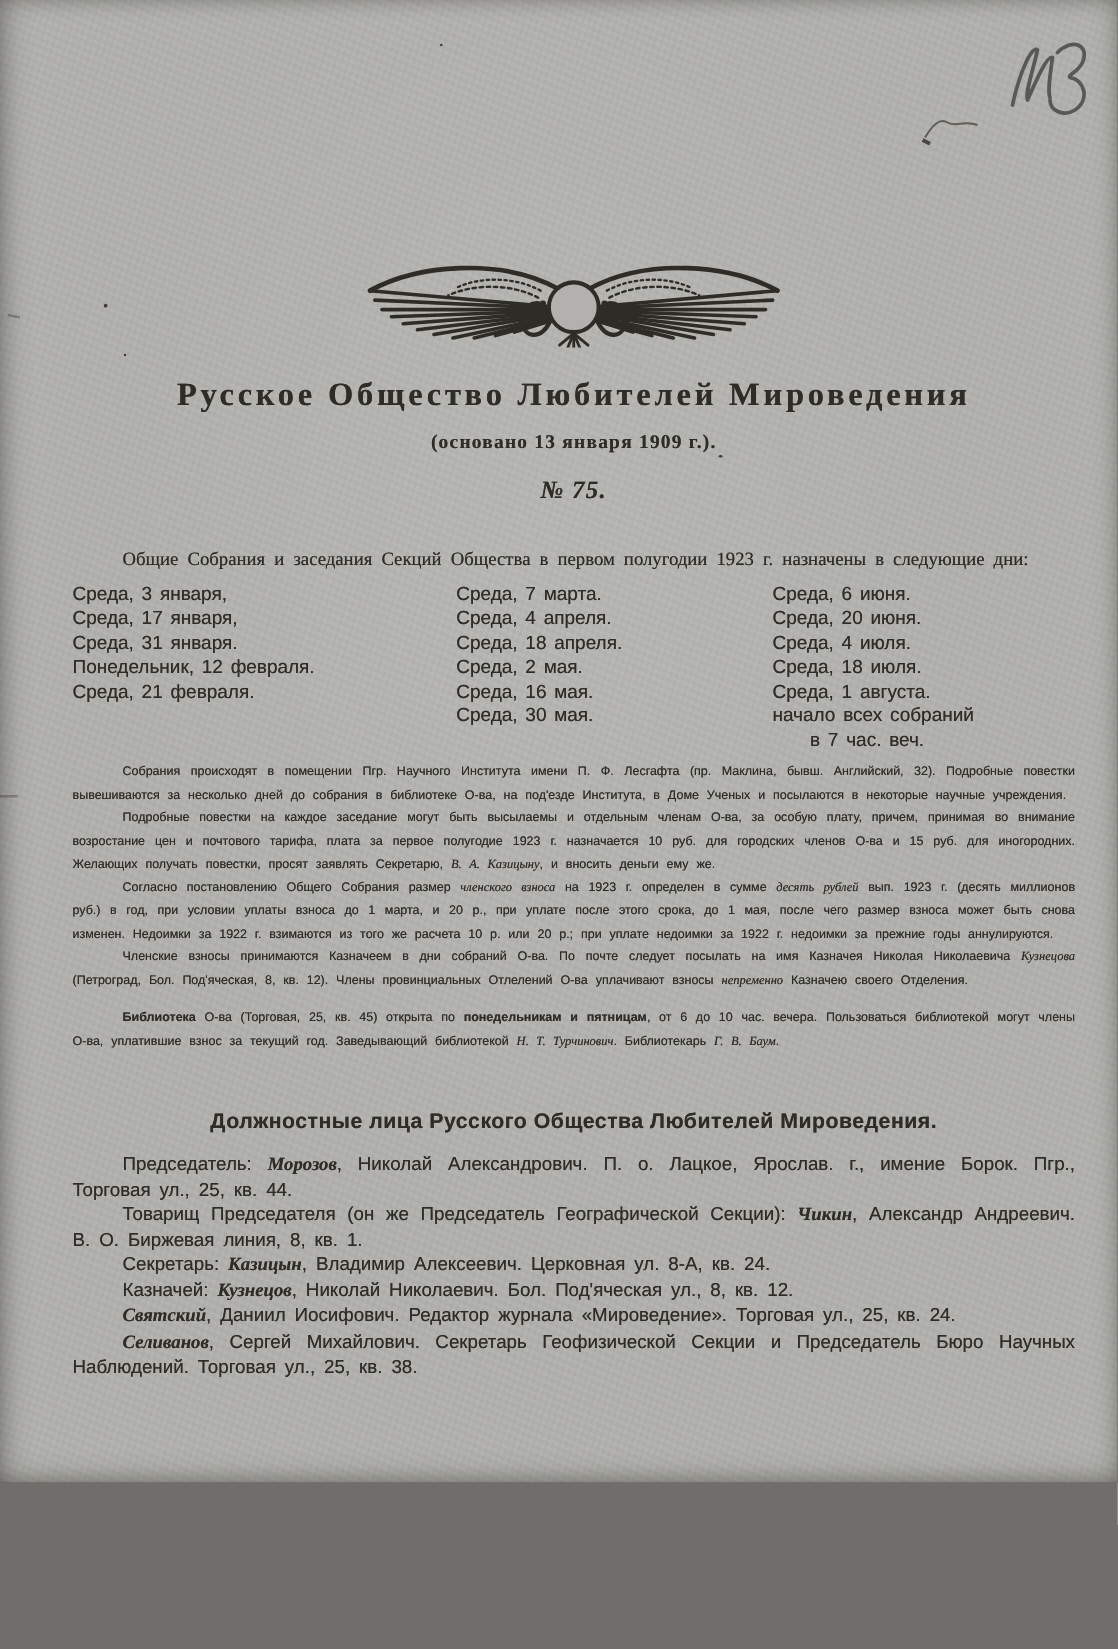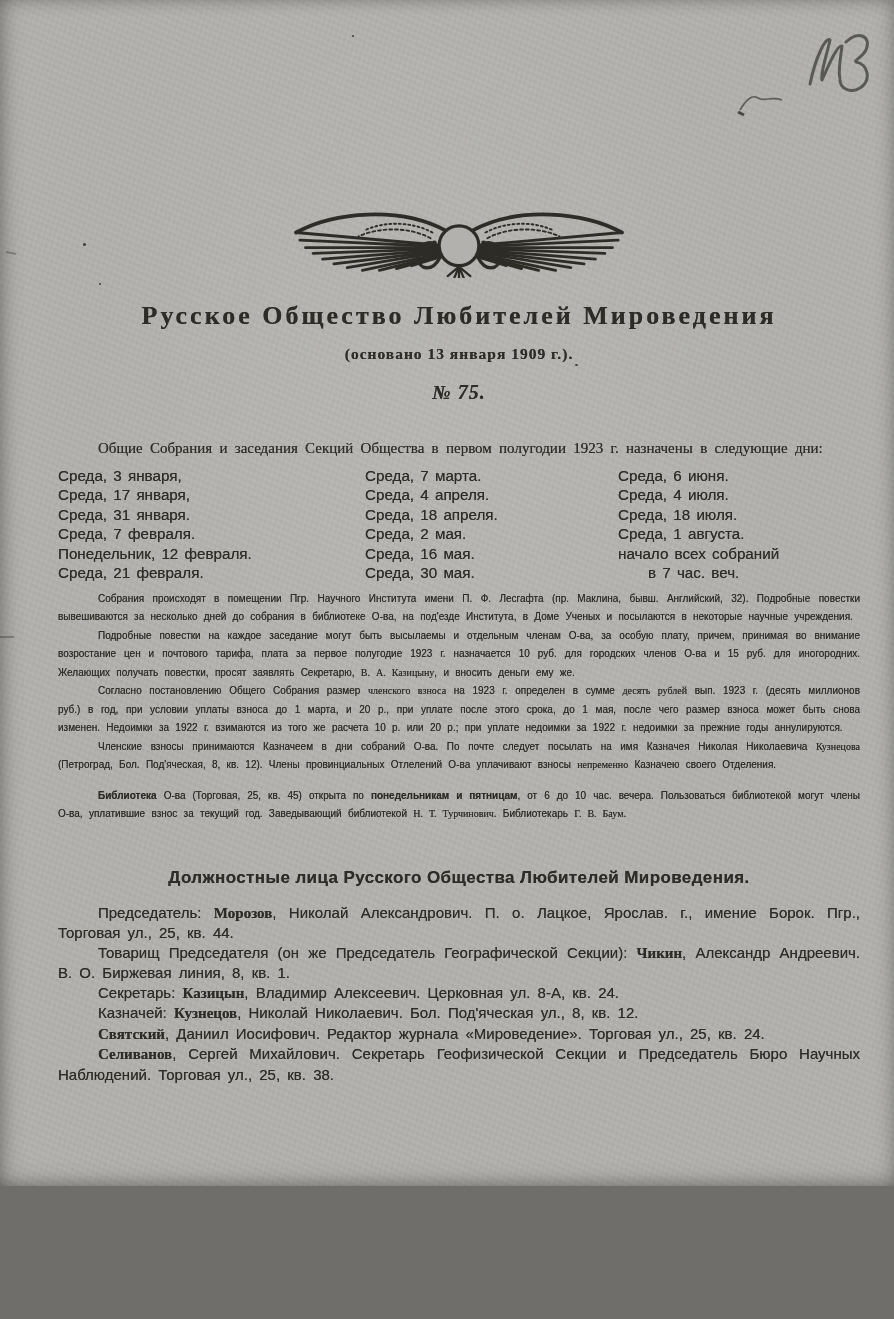--- a/index.html
+++ b/index.html
@@ -16,21 +16,21 @@
       inset 14px 0 22px -12px rgba(55,54,50,0.45),
       inset -12px 0 20px -12px rgba(55,54,50,0.35),
       inset 0 -14px 22px -14px rgba(55,54,50,0.5),
       inset 0 12px 18px -14px rgba(55,54,50,0.3);
     overflow:hidden;
     font-family:"Liberation Sans", sans-serif;
     color:#2e2c26;
   }
   .content{position:absolute;left:0;top:0;right:0;padding:0 34px 0 58px;}
   .ink{text-shadow:0 0 0.5px rgba(46,44,38,0.75);}
-  .it{font-family:"Liberation Serif", serif;}
+  .it{font-style:italic;font-family:"Liberation Serif", serif;}
   .bd{font-weight:bold;}
 
   .emblem{display:block;margin:206px auto 0;}
 
   .title{
     margin:24px 0 0;text-align:center;
     font-family:"Liberation Serif", serif;font-weight:bold;
     font-size:26px;line-height:1.1;letter-spacing:3px;
   }
   .subtitle{
@@ -141,34 +141,34 @@
 
     <div class="issue ink">№ 75.</div>
 
     <p class="intro ink">Общие Собрания и заседания Секций Общества в первом полугодии 1923 г. назначены в следующие дни:</p>
 
     <div class="schedule ink">
       <div class="col1">
           <div class="line">Среда, 3 января,</div>
           <div class="line">Среда, 17 января,</div>
           <div class="line">Среда, 31 января.</div>
-          <div class="line">Среда, 7 февраля.</div>
           <div class="line">Понедельник, 12 февраля.</div>
           <div class="line">Среда, 21 февраля.</div>
         </div>
       <div class="col2">
           <div class="line">Среда, 7 марта.</div>
           <div class="line">Среда, 4 апреля.</div>
           <div class="line">Среда, 18 апреля.</div>
           <div class="line">Среда, 2 мая.</div>
           <div class="line">Среда, 16 мая.</div>
           <div class="line">Среда, 30 мая.</div>
         </div>
       <div class="col3">
           <div class="line">Среда, 6 июня.</div>
+          <div class="line">Среда, 20 июня.</div>
           <div class="line">Среда, 4 июля.</div>
           <div class="line">Среда, 18 июля.</div>
           <div class="line">Среда, 1 августа.</div>
           <div class="line">начало всех собраний</div>
           <div class="line">в 7 час. веч.</div>
         </div>
     </div>
 
     <div class="body-text ink">
       <p><span>Собрания происходят в помещении Пгр. Научного Института имени П. Ф. Лесгафта (пр. Маклина, бывш. Английский, 32). Подробные повестки вывешиваются за несколько дней до собрания в библиотеке О-ва, на под'езде Института, в Доме Ученых и посылаются в некоторые научные учреждения.</span></p>

